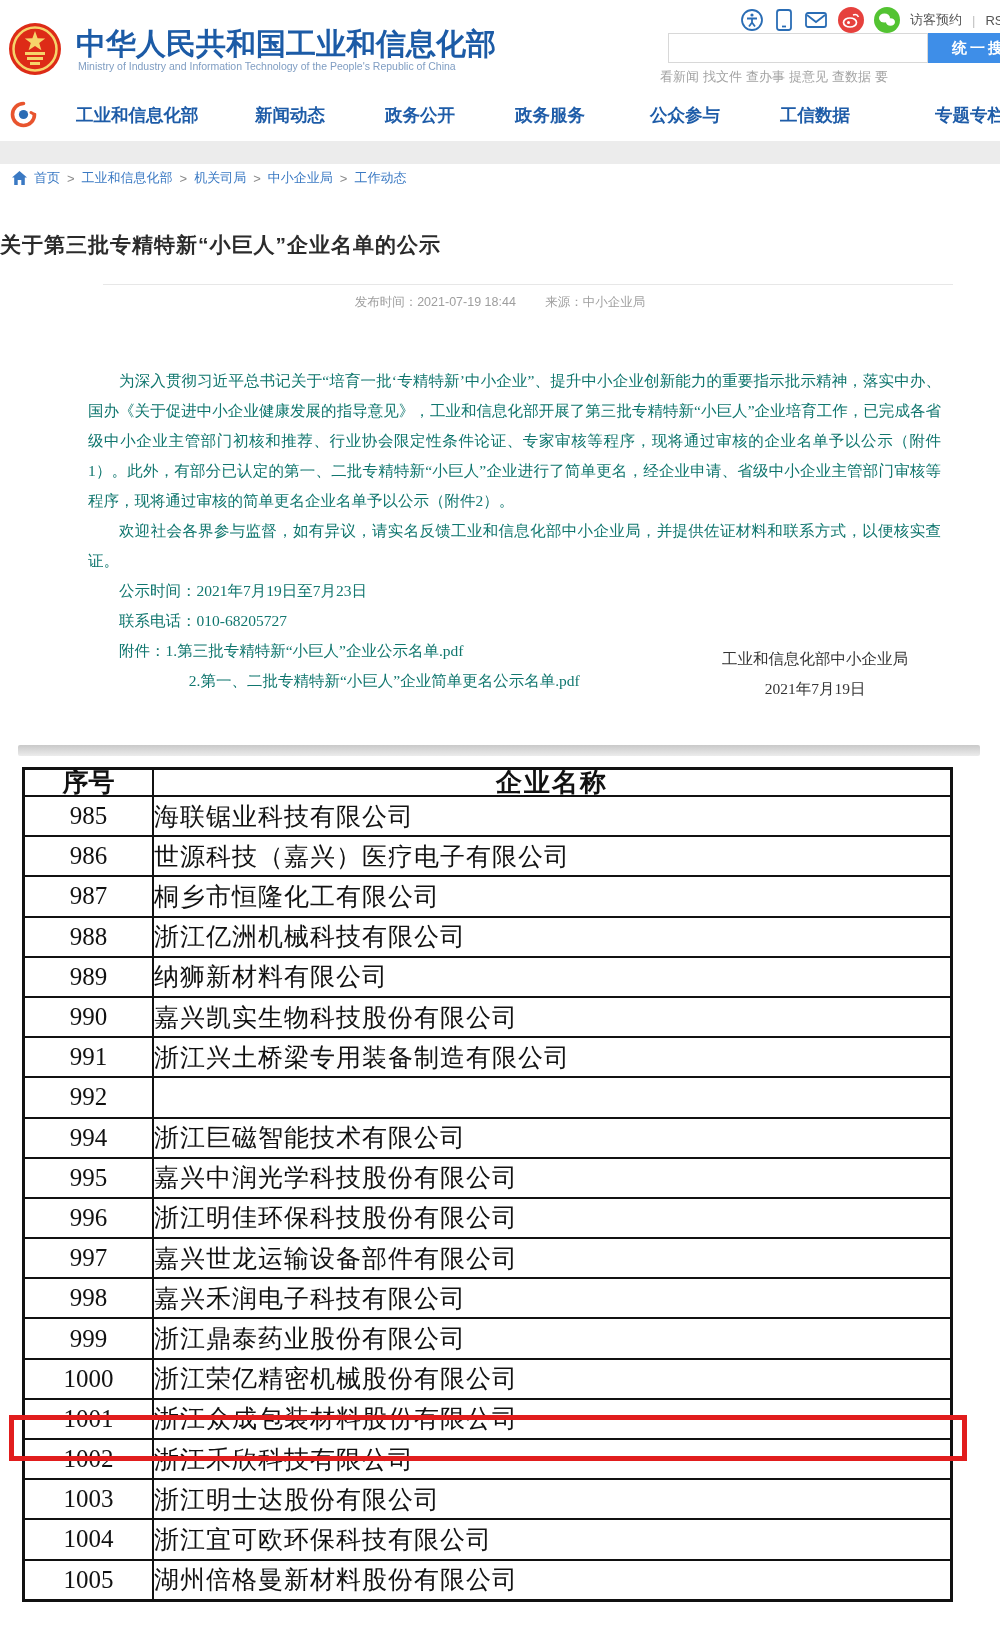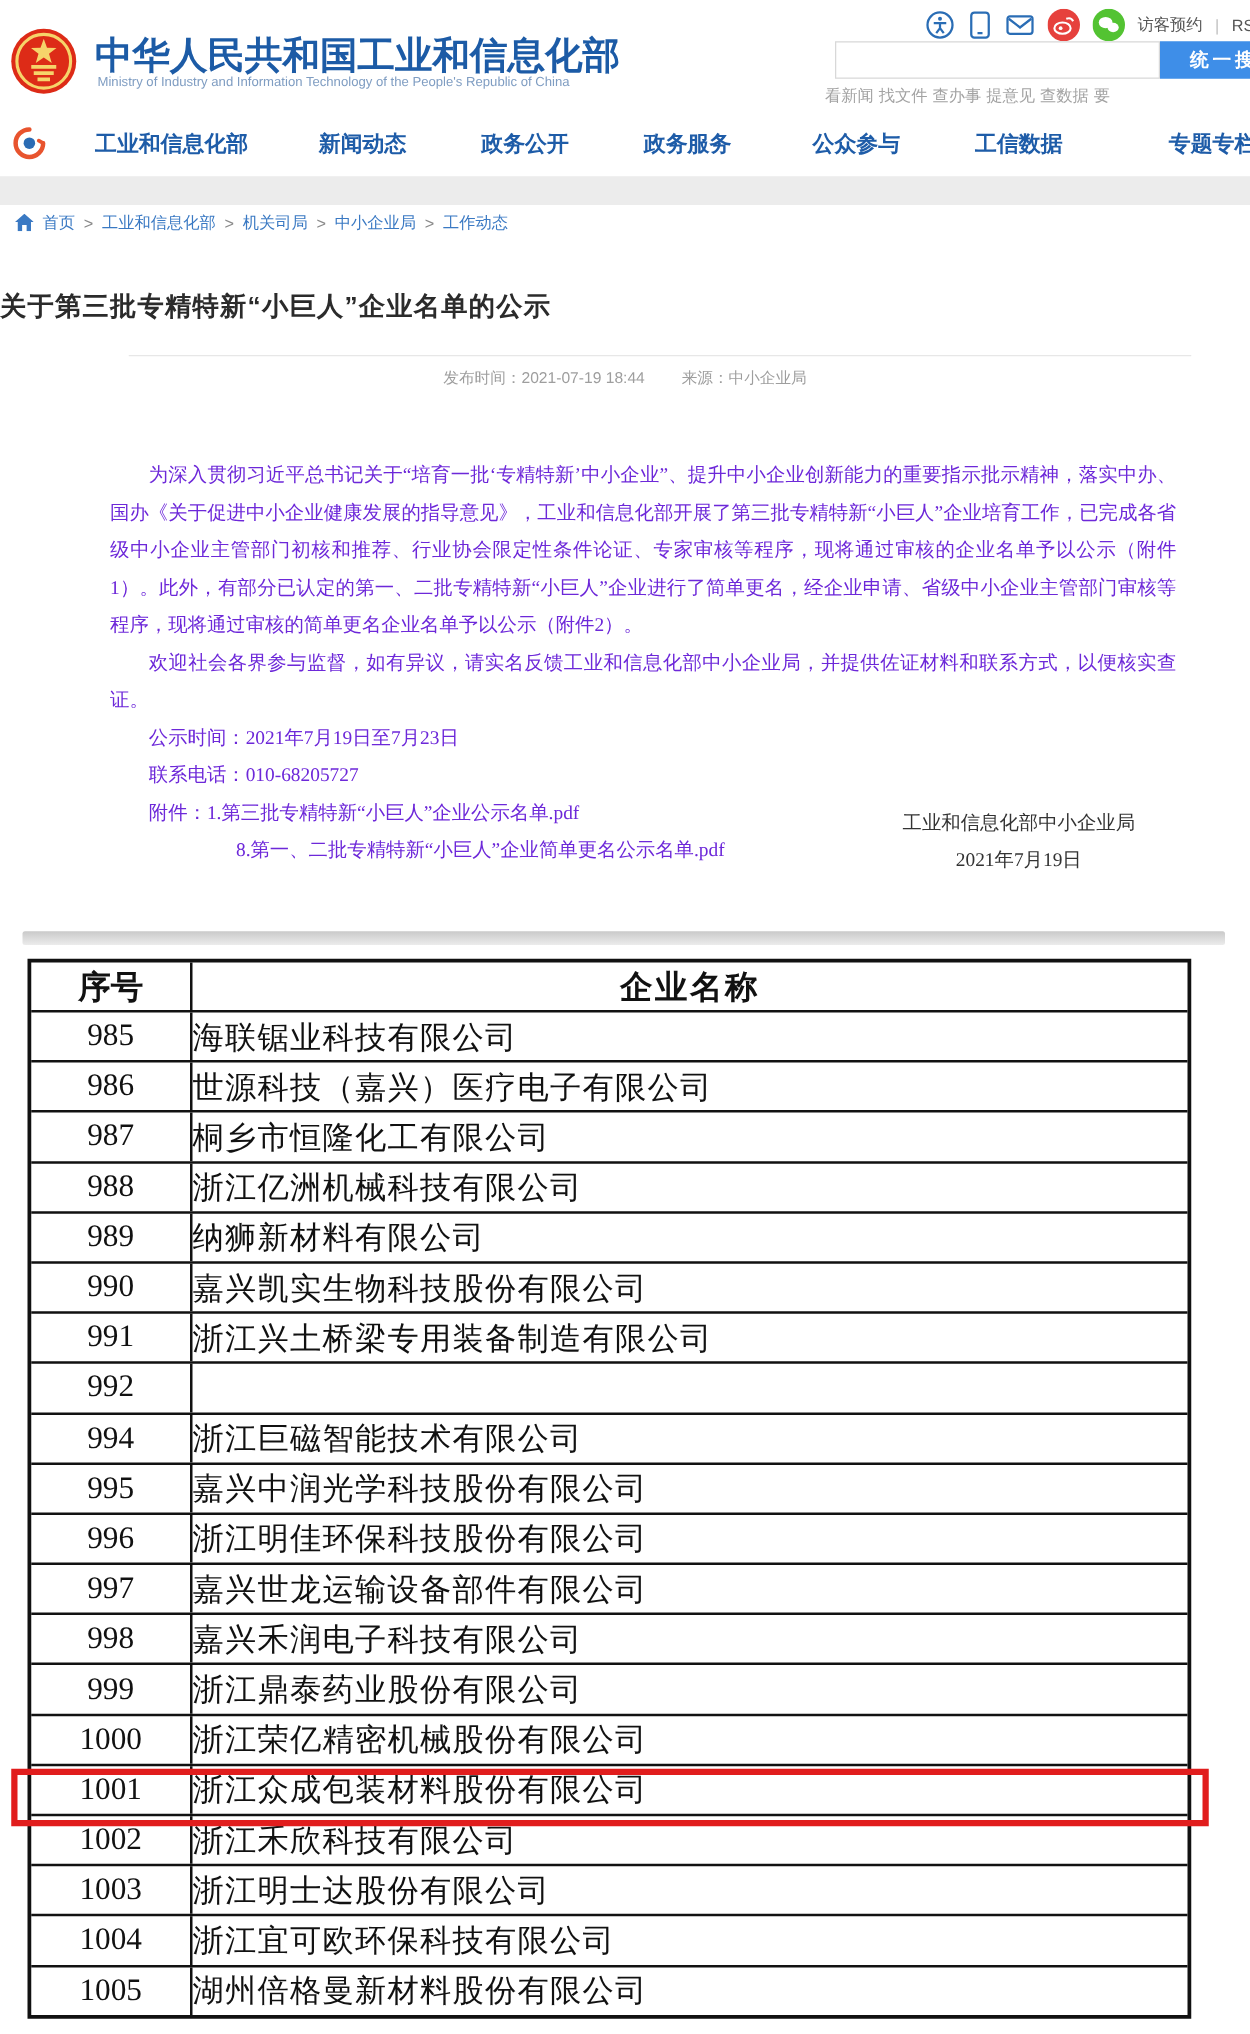--- a/index.html
+++ b/index.html
@@ -27,29 +27,29 @@
   .nav-item{position:absolute;top:0;height:51px;line-height:51px;font-size:17.5px;font-weight:bold;color:#1e5ca8;white-space:nowrap;cursor:pointer;}
   .gray-strip{position:absolute;top:141px;left:0;width:1000px;height:23px;background:#ececec;}
   
   .breadcrumb{position:absolute;top:169px;left:12px;height:18px;display:flex;align-items:center;gap:7px;font-size:13px;color:#8a8a8a;white-space:nowrap;}
   .crumb-link{color:#3a79c3;cursor:pointer;}
   
   .article-title{position:absolute;top:231px;left:0;width:908px;margin:0;text-align:left;font-size:21px;font-weight:bold;color:#2b2b2b;letter-spacing:1px;}
   .title-divider{position:absolute;top:284px;left:103px;width:850px;height:1px;background:#e7e7e7;}
   .article-meta{position:absolute;top:294px;left:0;width:1000px;text-align:center;font-size:12.5px;color:#9e9e9e;}
   .article-meta .src{margin-left:26px;}
-  .article-body{position:absolute;top:366px;left:88px;width:853px;font-size:15.5px;line-height:30px;color:#6d28d9;font-family:"Liberation Serif","DejaVu Serif",serif;text-align:justify;}
+  .article-body{position:absolute;top:366px;left:88px;width:853px;font-size:15.5px;line-height:30px;color:#0f766e;font-family:"Liberation Serif","DejaVu Serif",serif;text-align:justify;}
   .article-body p{margin:0;text-indent:2em;}
   .article-body p.attach2{text-indent:6.5em;}
   .signature{position:absolute;top:644px;right:92px;text-align:center;font-size:15.5px;line-height:30px;color:#333;font-family:"Liberation Serif","DejaVu Serif",serif;}
   
   .image-strip{position:absolute;top:745px;left:18px;width:962px;height:11px;background:linear-gradient(#c9c9c9,#ececec);border-radius:2px;}
   .scan-table{position:absolute;top:767px;left:22px;width:925px;border:3px solid #111;background:#fff;color:#111;font-family:"Liberation Serif","DejaVu Serif",serif;}
   .trow{display:flex;height:38.2px;border-top:2px solid #111;}
-  .trow.thead{height:38px;border-top:none;font-weight:bold;}
+  .trow.thead{height:25px;border-top:none;font-weight:bold;}
   .cell-no{width:127px;border-right:2px solid #111;display:flex;align-items:center;justify-content:center;font-size:25px;}
   .cell-name{flex:1;display:flex;align-items:center;font-size:25px;letter-spacing:1px;}
   .thead .cell-no{font-size:26px;}
   .thead .cell-name{justify-content:center;padding-left:0;font-size:26px;letter-spacing:2px;}
   .hl-box{position:absolute;left:-16px;top:645px;width:calc(100% + 23px);height:36px;border:5px solid #e11d1d;pointer-events:none;}
 </style>
 </head>
 <body>
 
 <div class="site-header">
@@ -158,21 +158,21 @@
   <span>发布时间：2021-07-19 18:44</span>
   <span class="src">来源：中小企业局</span>
 </div>
 
 <div class="article-body">
   <p>为深入贯彻习近平总书记关于“培育一批‘专精特新’中小企业”、提升中小企业创新能力的重要指示批示精神，落实中办、国办《关于促进中小企业健康发展的指导意见》，工业和信息化部开展了第三批专精特新“小巨人”企业培育工作，已完成各省级中小企业主管部门初核和推荐、行业协会限定性条件论证、专家审核等程序，现将通过审核的企业名单予以公示（附件1）。此外，有部分已认定的第一、二批专精特新“小巨人”企业进行了简单更名，经企业申请、省级中小企业主管部门审核等程序，现将通过审核的简单更名企业名单予以公示（附件2）。</p>
   <p>欢迎社会各界参与监督，如有异议，请实名反馈工业和信息化部中小企业局，并提供佐证材料和联系方式，以便核实查证。</p>
   <p>公示时间：2021年7月19日至7月23日</p>
   <p>联系电话：010-68205727</p>
   <p>附件：1.第三批专精特新“小巨人”企业公示名单.pdf</p>
-  <p class="attach2">8.第一、二批专精特新“小巨人”企业简单更名公示名单.pdf</p>
+  <p class="attach2">2.第一、二批专精特新“小巨人”企业简单更名公示名单.pdf</p>
 </div>
 
 <div class="signature">
   <div>工业和信息化部中小企业局</div>
   <div>2021年7月19日</div>
 </div>
 
 <div class="image-strip"></div>
 
 <div class="scan-table">

